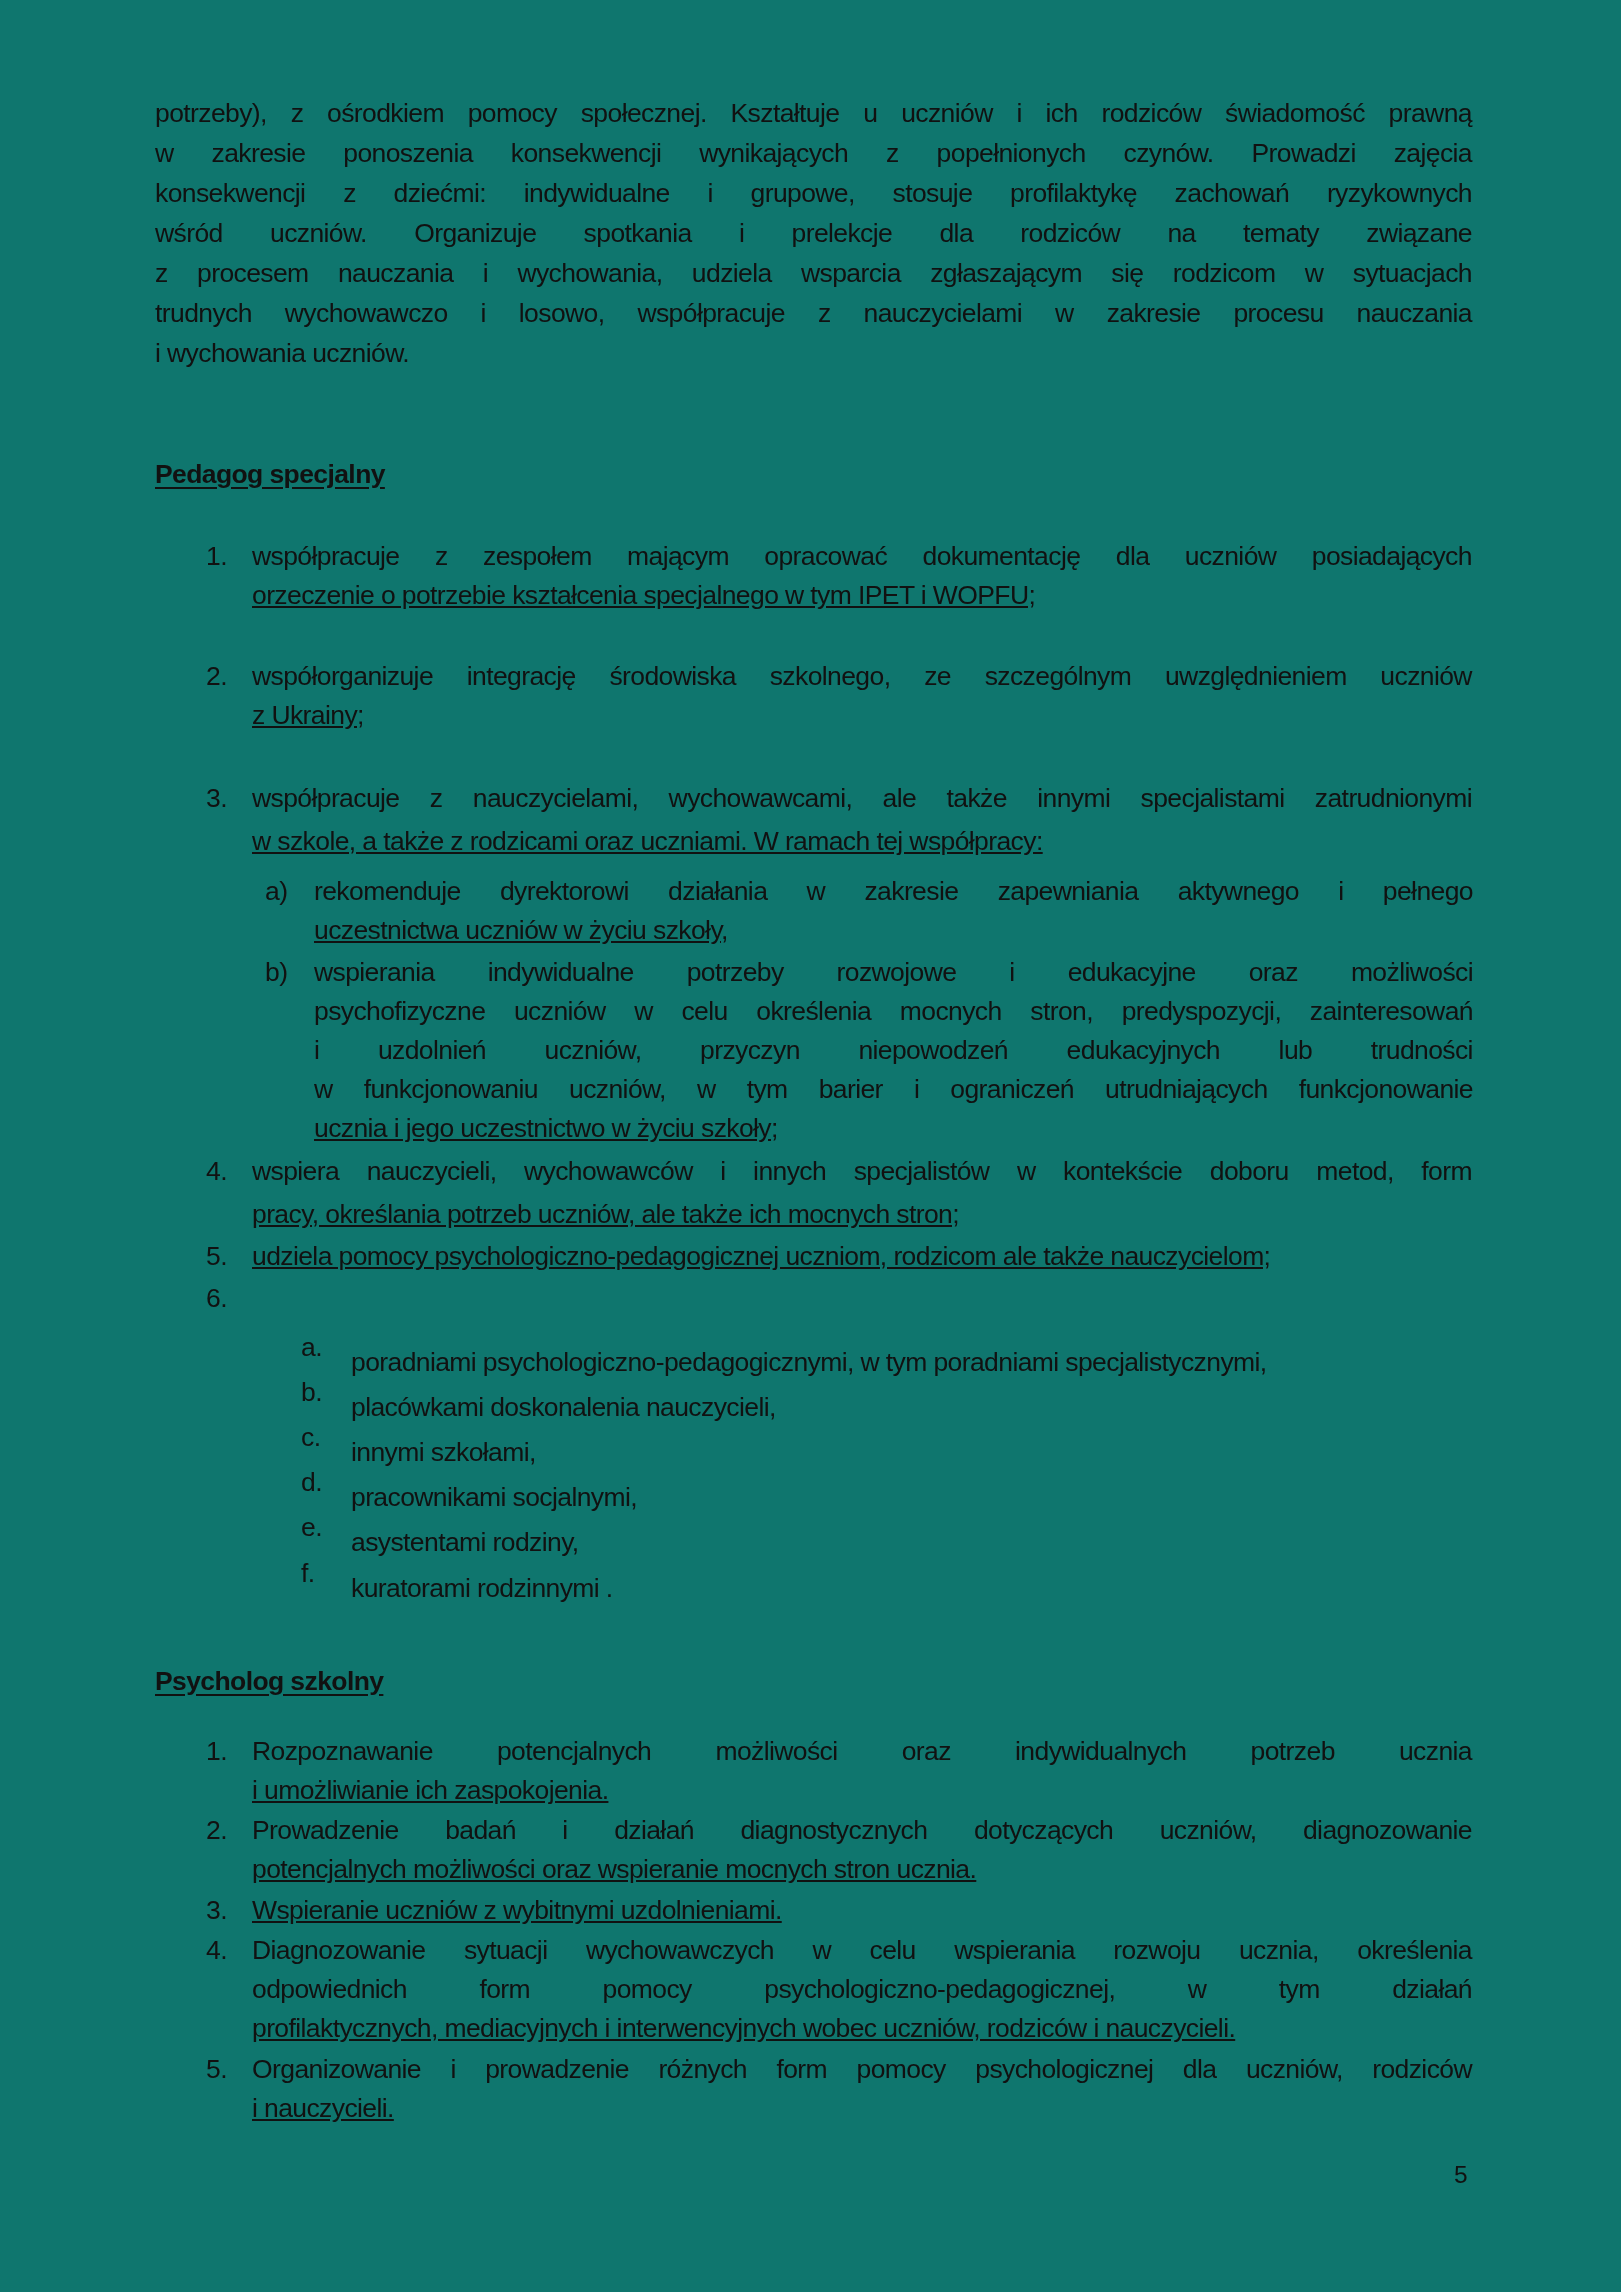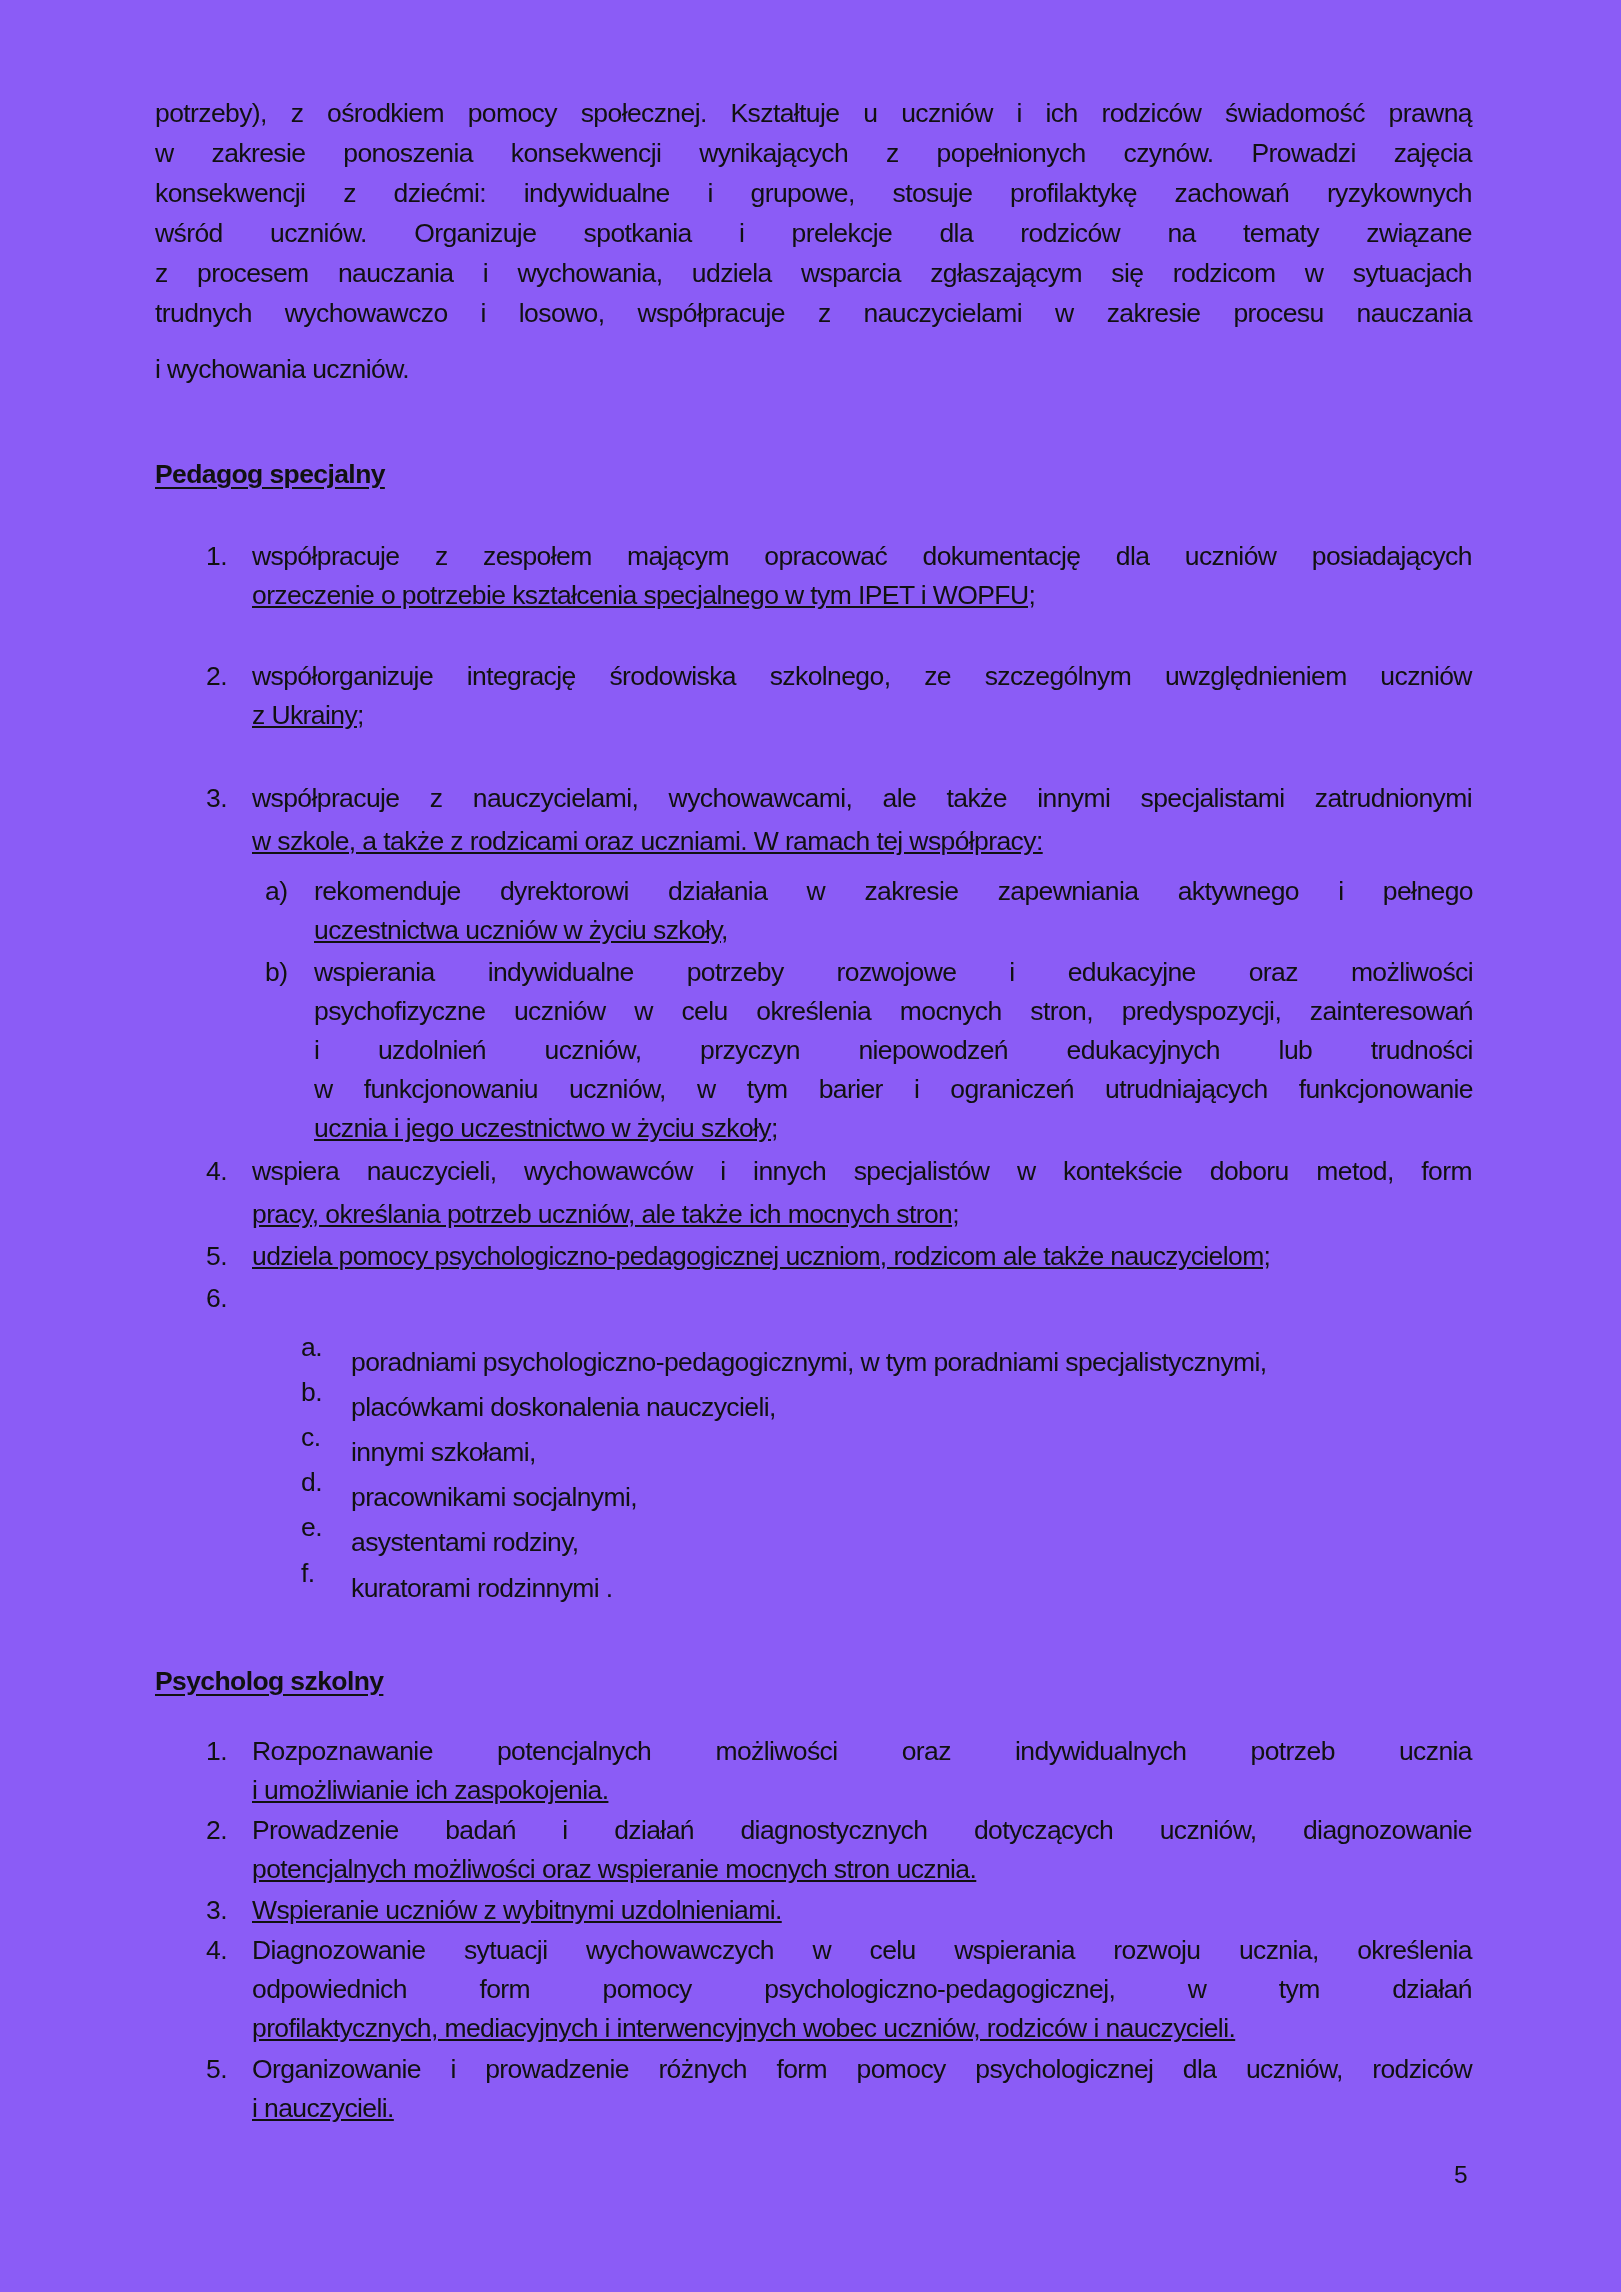--- a/index.html
+++ b/index.html
@@ -1,23 +1,23 @@
 <!DOCTYPE html>
 <html><head>
 <meta charset="utf-8">
 <style>
   html, body { margin: 0; padding: 0; background: #ffffff; }
   body { width: 1621px; height: 2293px; position: relative; overflow: hidden;
          font-family: "Liberation Sans", "DejaVu Sans", sans-serif; color: #111111; }
-  .page { position: absolute; left: 0; top: 0; width: 1621px; height: 2293px; background: #8b5cf6; }
+  .page { position: absolute; left: 0; top: 0; width: 1621px; height: 2293px; background: #0f766e; }
   .txt { font-size: 26.5px; line-height: 39px; letter-spacing: -0.6px; word-spacing: 0px; }
   .line { position: absolute; white-space: nowrap; margin-top: 15px; }
   .para { position: absolute; left: 155px; width: 1317px; top: 94px; }
   .para .ln { height: 40px; display: flex; justify-content: space-between; white-space: nowrap; }
-  .para .ln.last { justify-content: flex-start; margin-top: 16px; }
+  .para .ln.last { justify-content: flex-start; }
   .heading { position: absolute; left: 155px; font-size: 26.5px; font-weight: bold; text-decoration: underline;
              text-underline-offset: 3.9px; letter-spacing: -0.6px; }
   .num { position: absolute; white-space: nowrap; }
   .body-lines { position: absolute; }
   .body-lines .ln { display: flex; justify-content: space-between; white-space: nowrap; }
   .body-lines .ln.last { justify-content: flex-start; text-decoration: underline; }
   .page-number { position: absolute; left: 1454px; top: 2161px; font-size: 24.5px; }
 </style>
 </head>
 <body>

